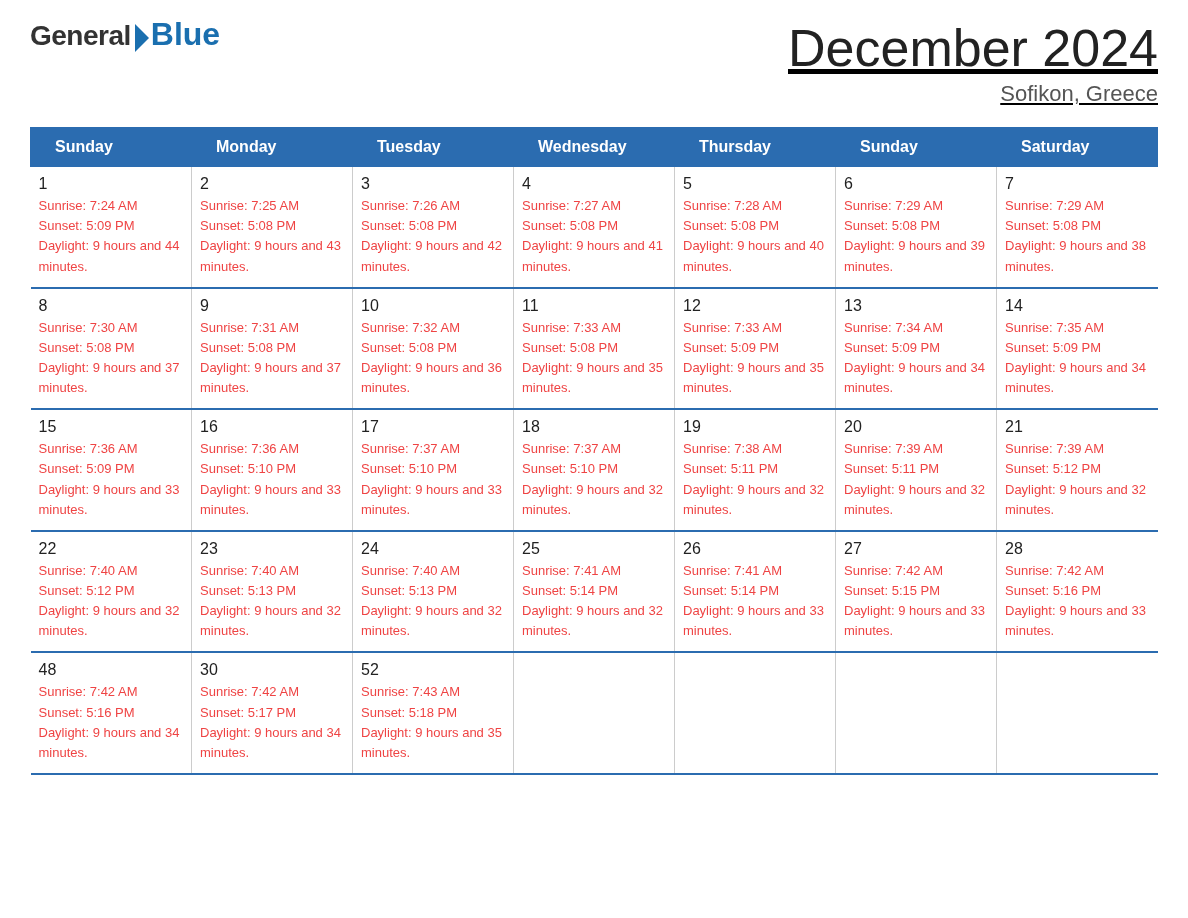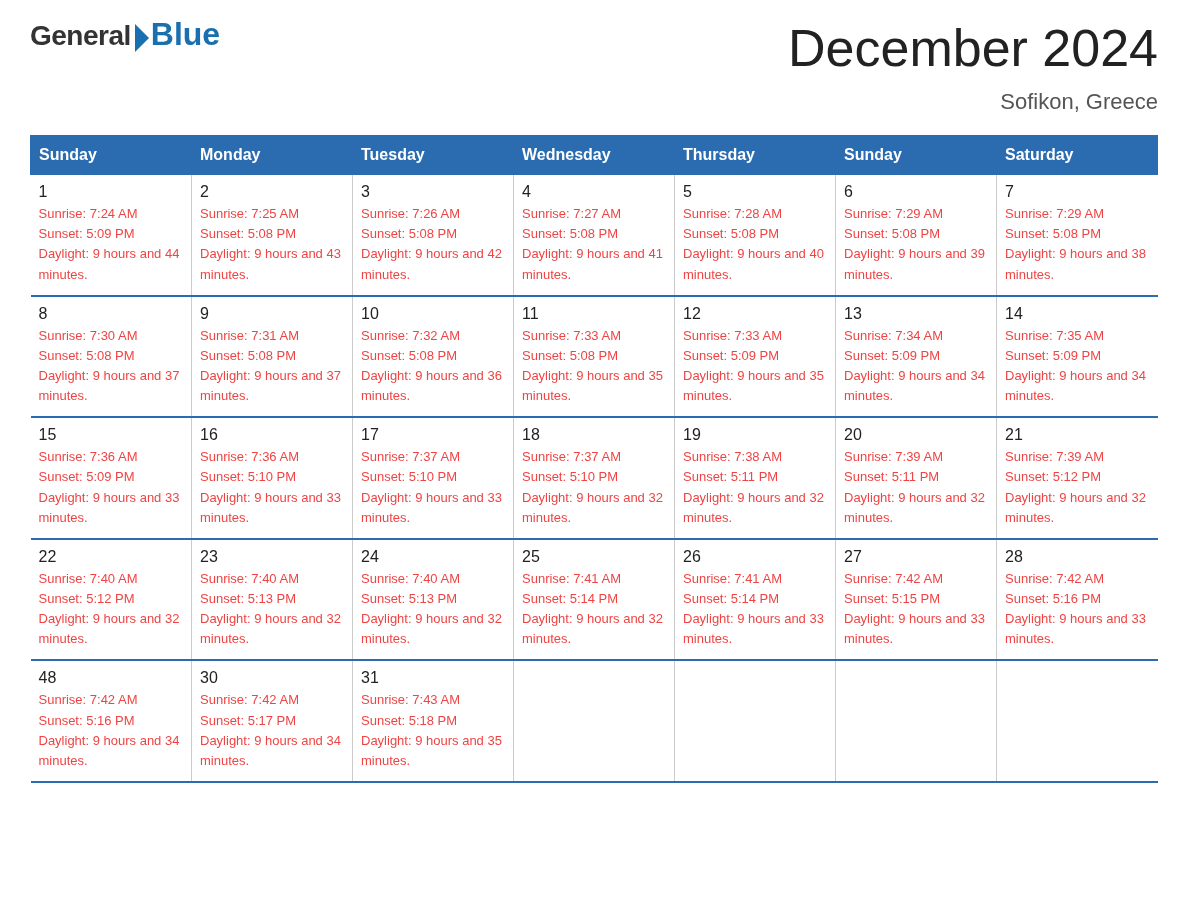--- a/index.html
+++ b/index.html
@@ -42,45 +42,46 @@
     }
     .logo-blue {
       font-size: 32px;
       font-weight: bold;
       color: #1a6faf;
       margin-top: -4px;
       margin-left: 2px;
     }
     .title-block {
       text-align: right;
+      text-decoration: underline;
     }
     .month-title {
       font-size: 52px;
       font-weight: normal;
       color: #222;
       line-height: 1.1;
     }
     .location {
       font-size: 22px;
       color: #555;
-      margin-top: 12px;
+      margin-top: 4px;
     }
     table {
       width: 100%;
       border-collapse: collapse;
       table-layout: fixed;
     }
     thead tr {
       background-color: #2b6cb0;
     }
     thead th {
       color: #fff;
       font-size: 16px;
       font-weight: bold;
-      padding: 10px 8px;
+      padding: 10px 24px;
       text-align: left;
       border: 1px solid #2b6cb0;
       margin-left: 36px;
     }
     tbody tr {
       border-bottom: 2px solid #2b6cb0;
     }
     tbody td {
       vertical-align: top;
       padding: 8px 8px 10px 8px;
@@ -200,21 +201,21 @@
         <td><span class="day-number">27</span>
           <span class="day-info">Sunrise: 7:42 AM<br>Sunset: 5:15 PM<br>Daylight: 9 hours and 33 minutes.</span></td>
         <td><span class="day-number">28</span>
           <span class="day-info">Sunrise: 7:42 AM<br>Sunset: 5:16 PM<br>Daylight: 9 hours and 33 minutes.</span></td>
       </tr>
       <tr>
         <td><span class="day-number">48</span>
           <span class="day-info">Sunrise: 7:42 AM<br>Sunset: 5:16 PM<br>Daylight: 9 hours and 34 minutes.</span></td>
         <td><span class="day-number">30</span>
           <span class="day-info">Sunrise: 7:42 AM<br>Sunset: 5:17 PM<br>Daylight: 9 hours and 34 minutes.</span></td>
-        <td><span class="day-number">31</span>
+        <td><span class="day-number">52</span>
           <span class="day-info">Sunrise: 7:43 AM<br>Sunset: 5:18 PM<br>Daylight: 9 hours and 35 minutes.</span></td>
         <td class="empty-cell"></td>
         <td class="empty-cell"></td>
         <td class="empty-cell"></td>
         <td class="empty-cell"></td>
       </tr>
     </tbody>
 </table>
 
 </body></html>

